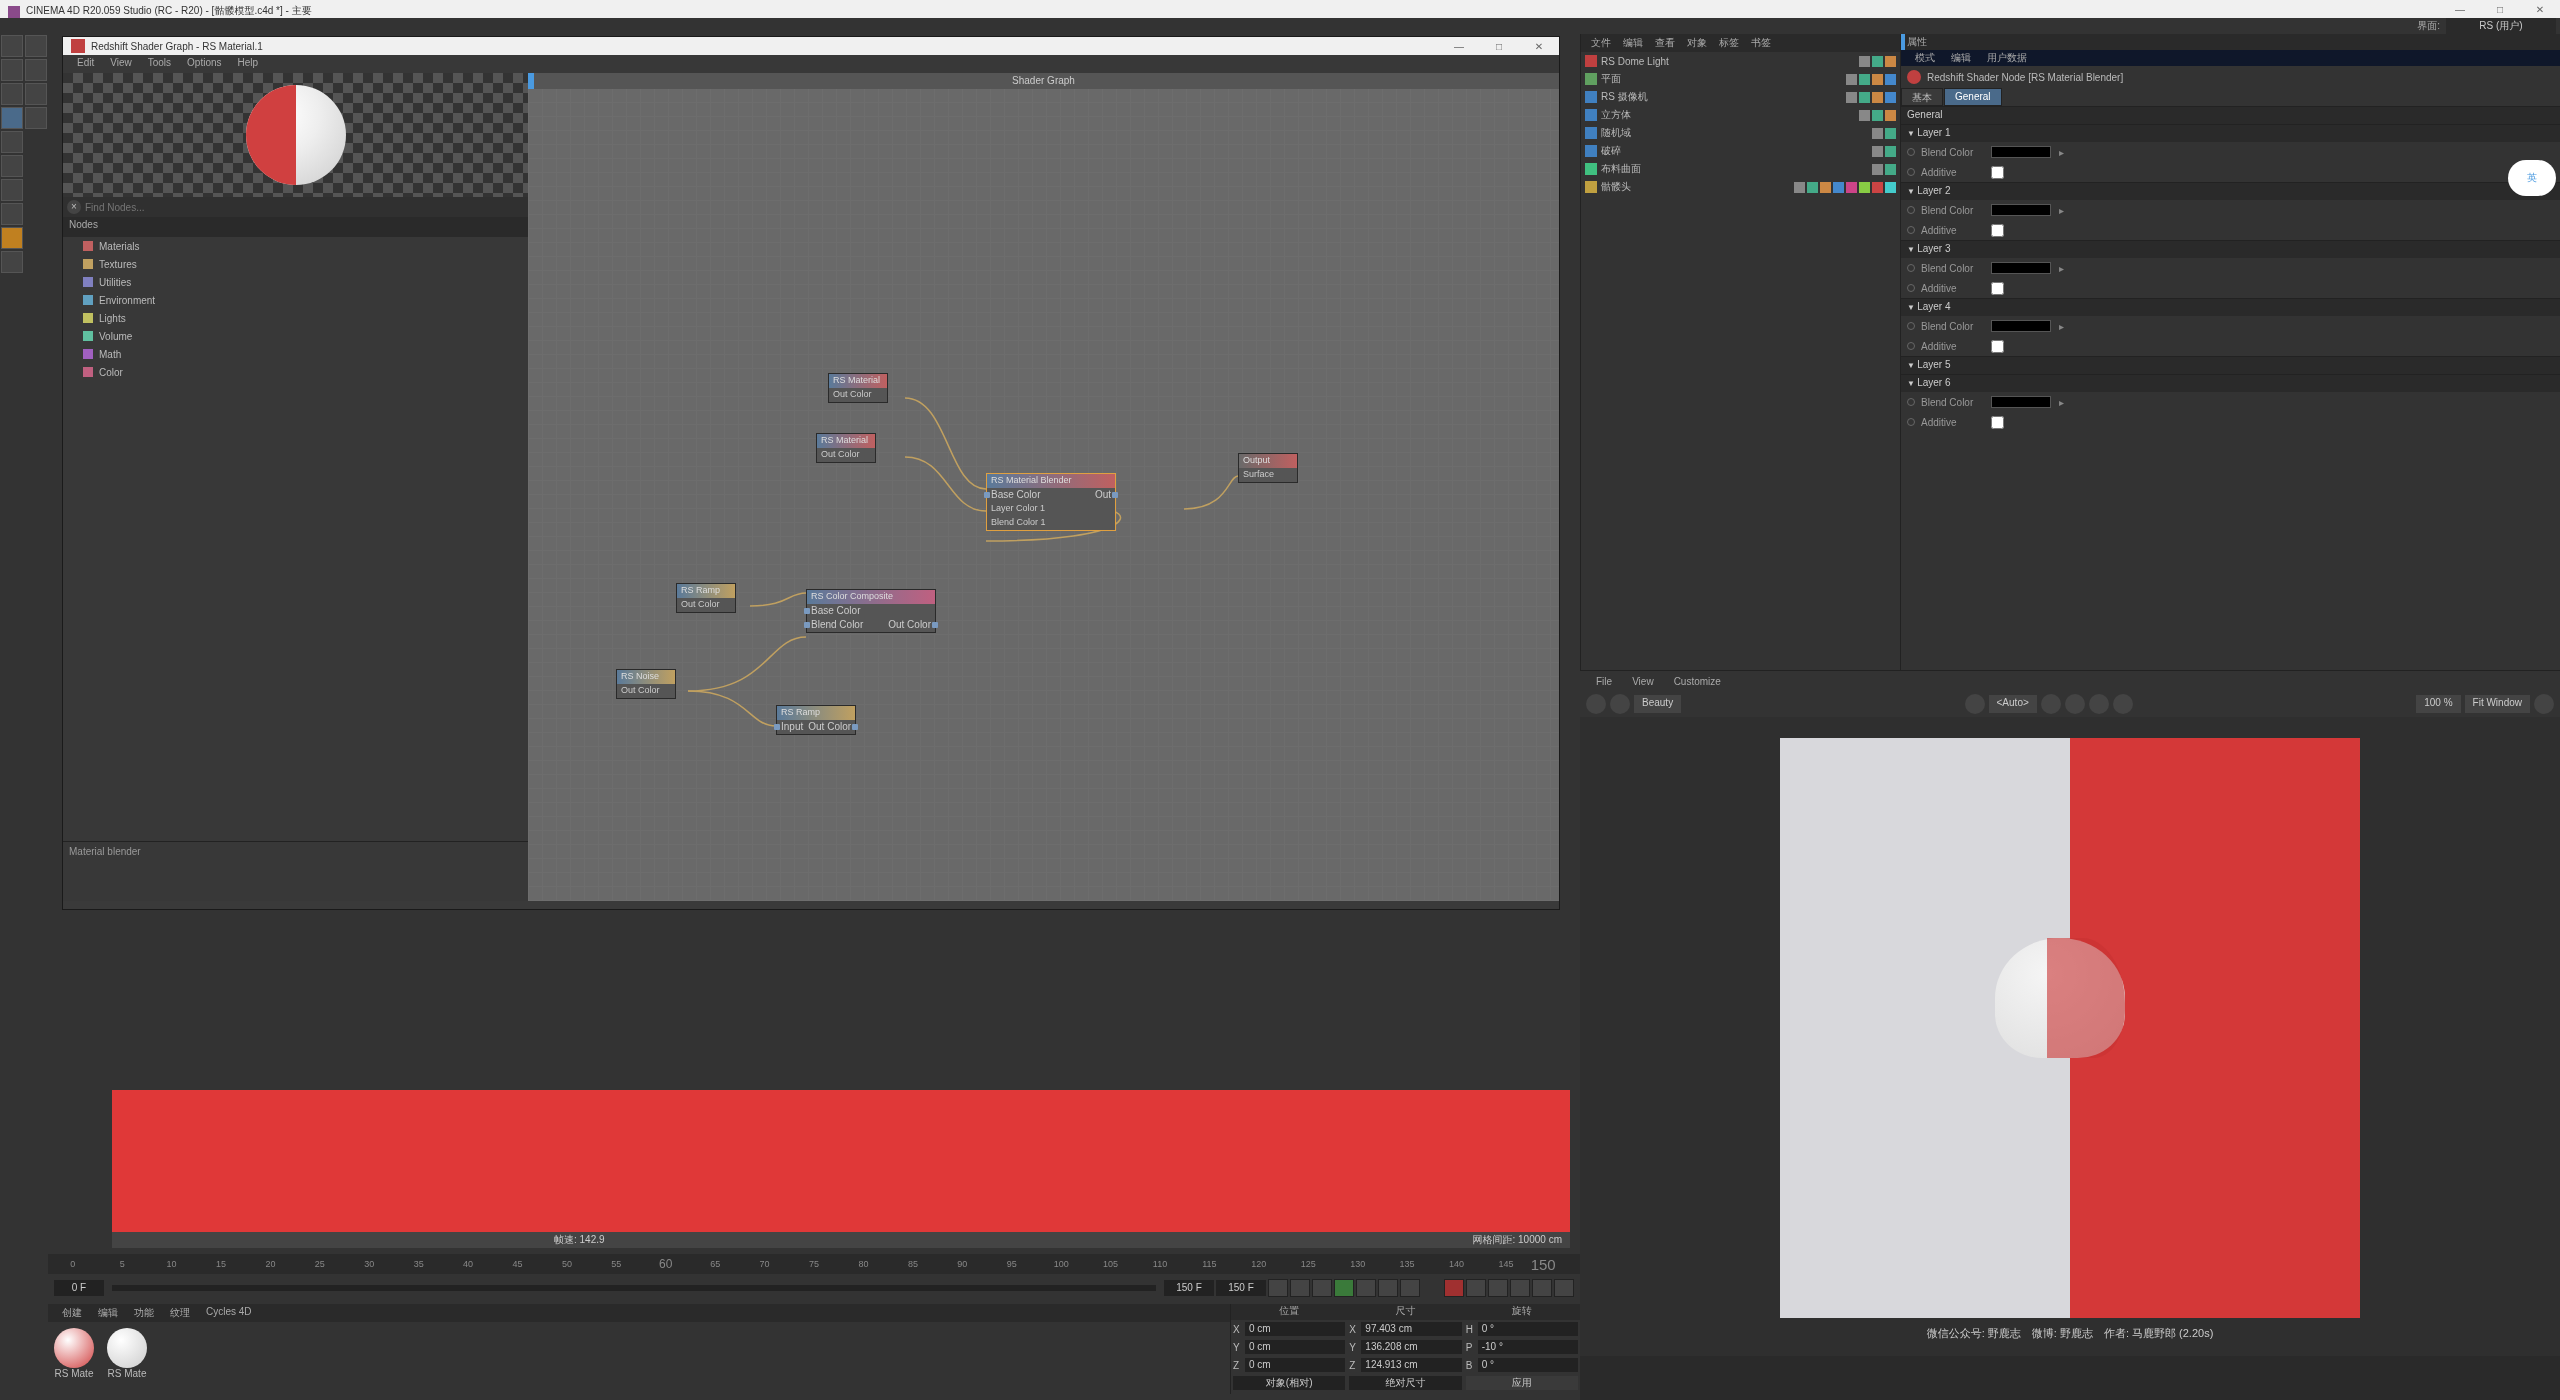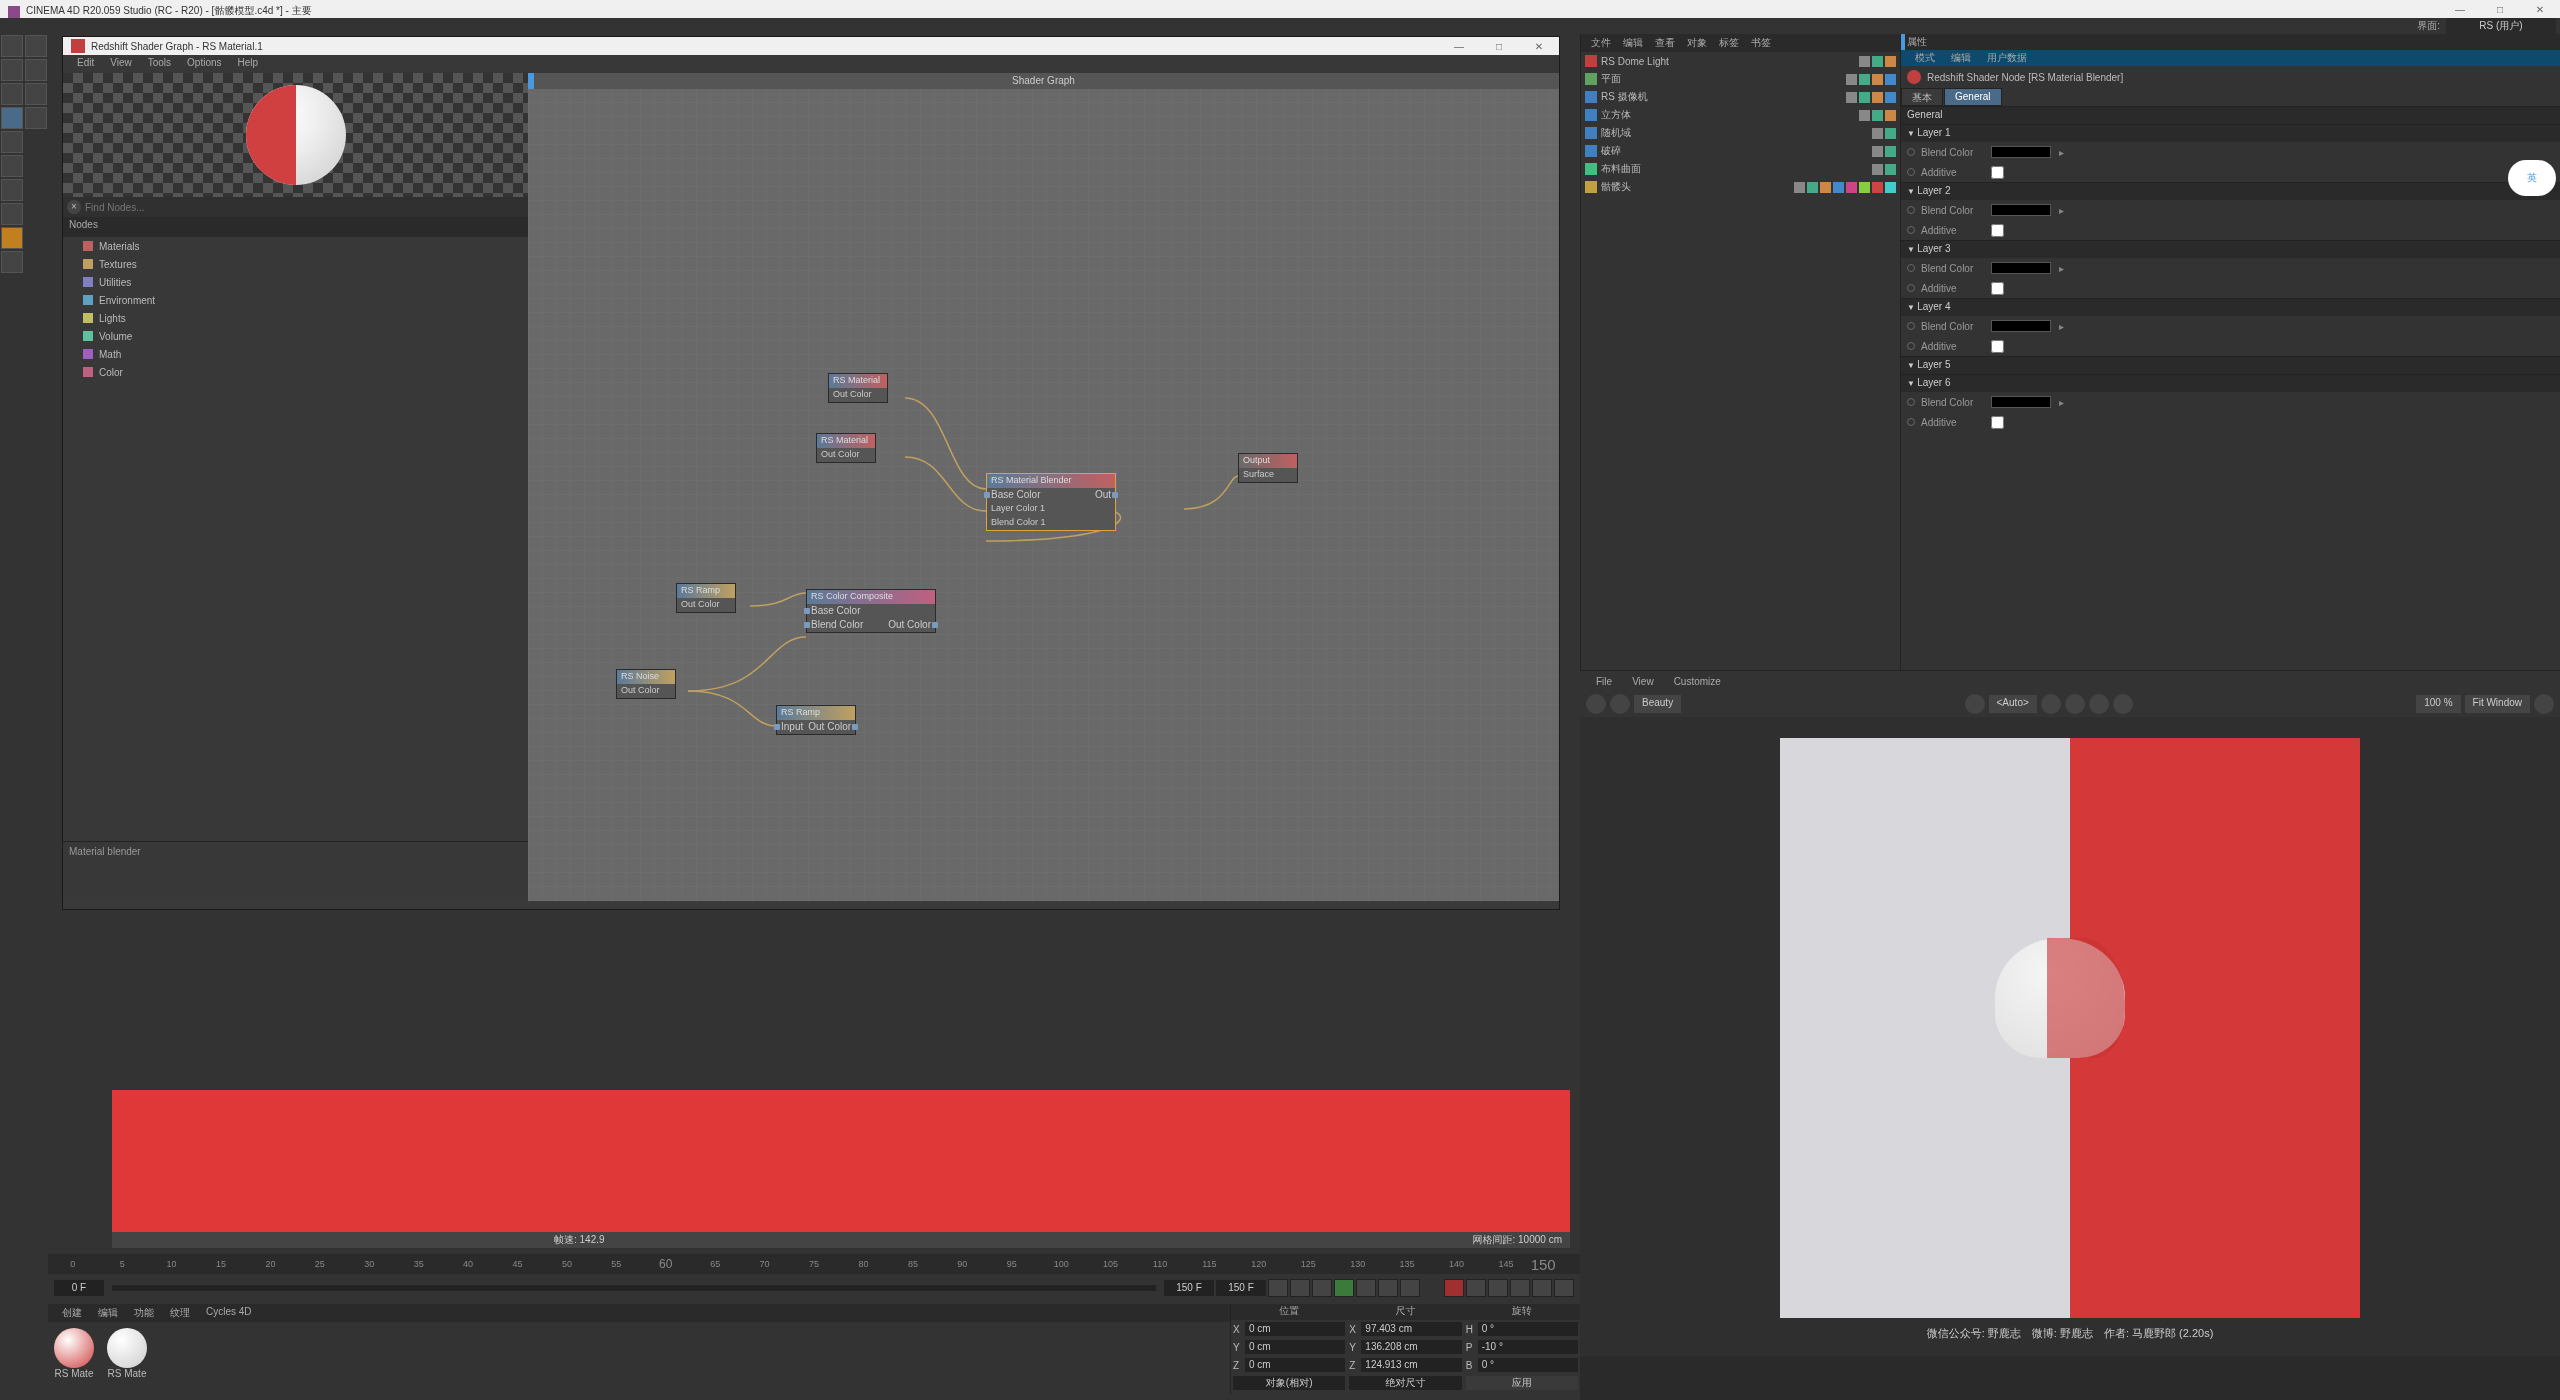--- a/index.html
+++ b/index.html
@@ -47,21 +47,21 @@
 .objects-panel{width:320px;background:#333;border-left:1px solid #222}
 .obj-menubar{height:18px;background:#2a2a2a;display:flex;padding-left:4px}
 .obj-menubar>span{padding:2px 6px;color:#aaa}
 .obj-row{display:flex;align-items:center;height:18px;padding-left:4px}
 .obj-row .oicon{width:12px;height:12px;margin-right:4px}
 .obj-row .tags{margin-left:auto;display:flex;gap:2px;padding-right:4px}
 .obj-row .tag{width:11px;height:11px}
 .attr-panel{flex:1;background:#333;border-left:1px solid #222;display:flex;flex-direction:column}
 .attr-title{height:16px;background:#2a2a2a;padding:1px 6px;color:#aaa;position:relative}
 .attr-title::before{content:'';position:absolute;left:0;top:0;width:4px;height:16px;background:#4a9ae0}
-.attr-menubar{height:16px;background:#0c4a6e;display:flex;padding-left:6px}
+.attr-menubar{height:16px;background:#0f172a;display:flex;padding-left:6px}
 .attr-menubar>span{padding:1px 8px;color:#aaa}
 .attr-node-title{height:22px;background:#333;display:flex;align-items:center;padding:0 6px}
 .attr-node-title .ic{width:14px;height:14px;background:#c04040;border-radius:50%;margin-right:6px}
 .attr-tabs{display:flex;height:18px}
 .attr-tabs>div{padding:2px 10px;background:#3a3a3a;border:1px solid #222;margin-right:1px}
 .attr-tabs>div.active{background:#4a6a8a;color:#fff}
 .attr-section{height:18px;background:#2a2a2a;padding:2px 6px;color:#ccc;border-top:1px solid #222}
 .attr-section.collapsible::before{content:'▼ ';font-size:8px}
 .attr-row{display:flex;align-items:center;height:20px;padding:0 6px}
 .attr-row .dot{width:8px;height:8px;border:1px solid #666;border-radius:50%;margin-right:6px}

